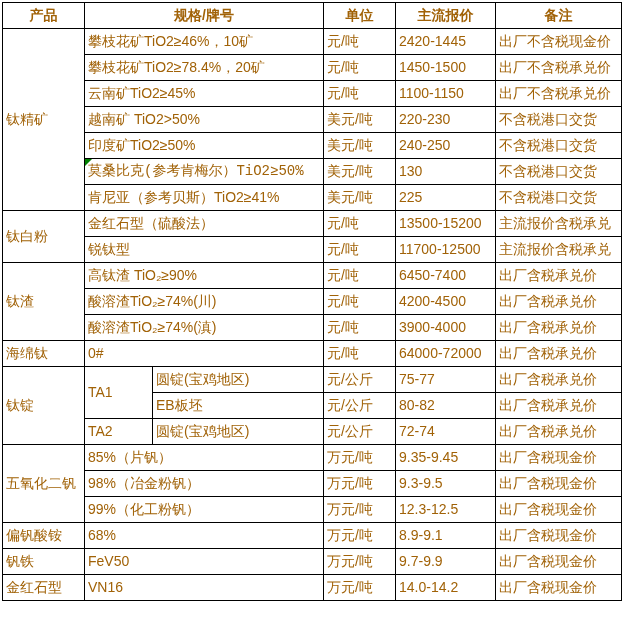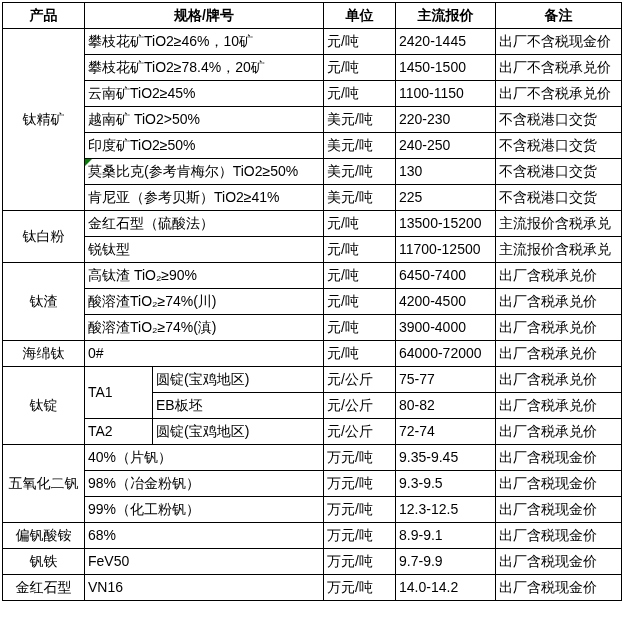--- a/index.html
+++ b/index.html
@@ -15,44 +15,44 @@
     -webkit-font-smoothing: none;
   }
   table.price-table {
     position: absolute;
     left: 2px;
     top: 2px;
     border-collapse: collapse;
     table-layout: fixed;
     width: 619px;
     font-size: 14px;
-    color: #000000;
+    color: #a16207;
   }
   table.price-table td, table.price-table th {
     border: 1px solid #000000;
     height: 25px;
     padding: 0 3px;
     white-space: nowrap;
     overflow: hidden;
     vertical-align: middle;
     line-height: 1.1;
   }
   table.price-table th {
     font-weight: bold;
     text-align: center;
     padding: 0 2px;
   }
   td.product {
-    text-align: center;
+    text-align: left;
     padding: 0 2px;
   }
   td.spec, td.unit, td.price, td.note {
     text-align: left;
   }
-  td.rel { position: relative; }
+  td.rel { position: relative; font-family: Liberation Mono, monospace; }
   .corner-marker {
     position: absolute;
     top: 0;
     left: 0;
     width: 0;
     height: 0;
     border-top: 7px solid #008000;
     border-right: 7px solid transparent;
   }
 </style>
@@ -176,21 +176,21 @@
       </tr>
       <tr>
         <td class="spec" rowspan="1">TA2</td>
         <td class="spec">圆锭(宝鸡地区)</td>
         <td class="unit">元/公斤</td>
         <td class="price">72-74</td>
         <td class="note">出厂含税承兑价</td>
       </tr>
       <tr>
         <td class="product" rowspan="3">五氧化二钒</td>
-        <td class="spec" colspan="2">40%（片钒）</td>
+        <td class="spec" colspan="2">85%（片钒）</td>
         <td class="unit">万元/吨</td>
         <td class="price">9.35-9.45</td>
         <td class="note">出厂含税现金价</td>
       </tr>
       <tr>
         <td class="spec" colspan="2">98%（冶金粉钒）</td>
         <td class="unit">万元/吨</td>
         <td class="price">9.3-9.5</td>
         <td class="note">出厂含税现金价</td>
       </tr>

